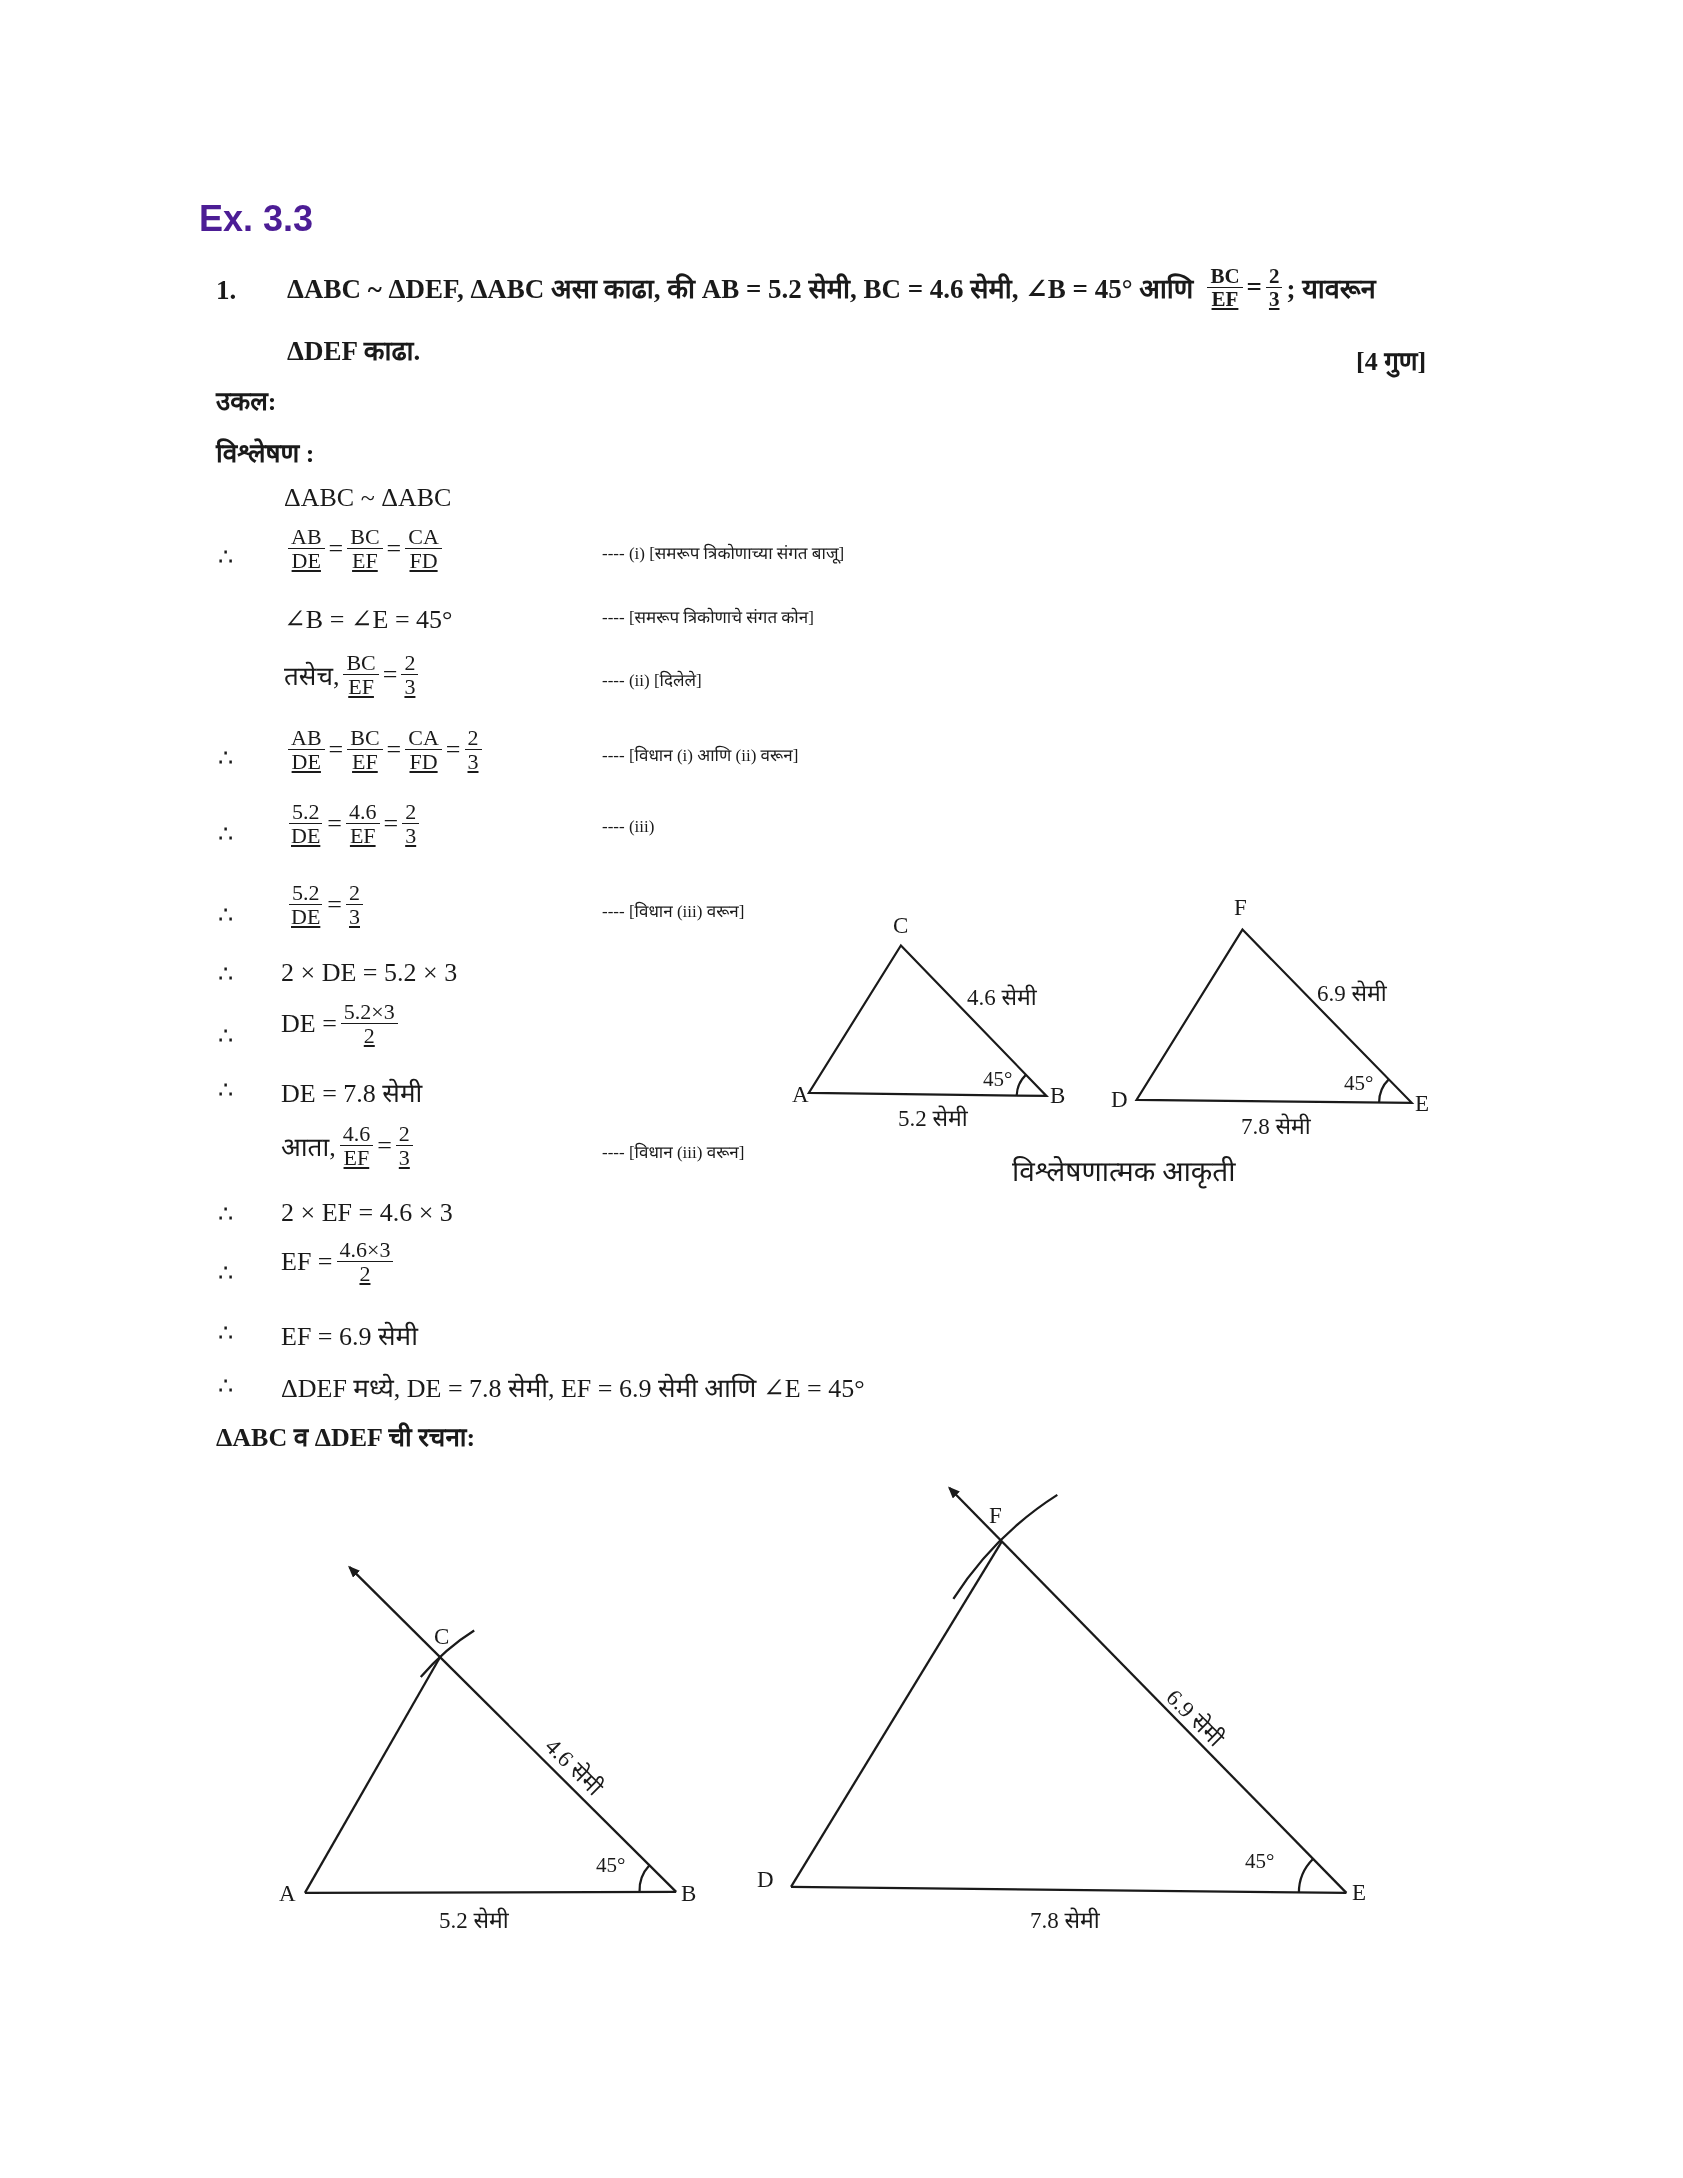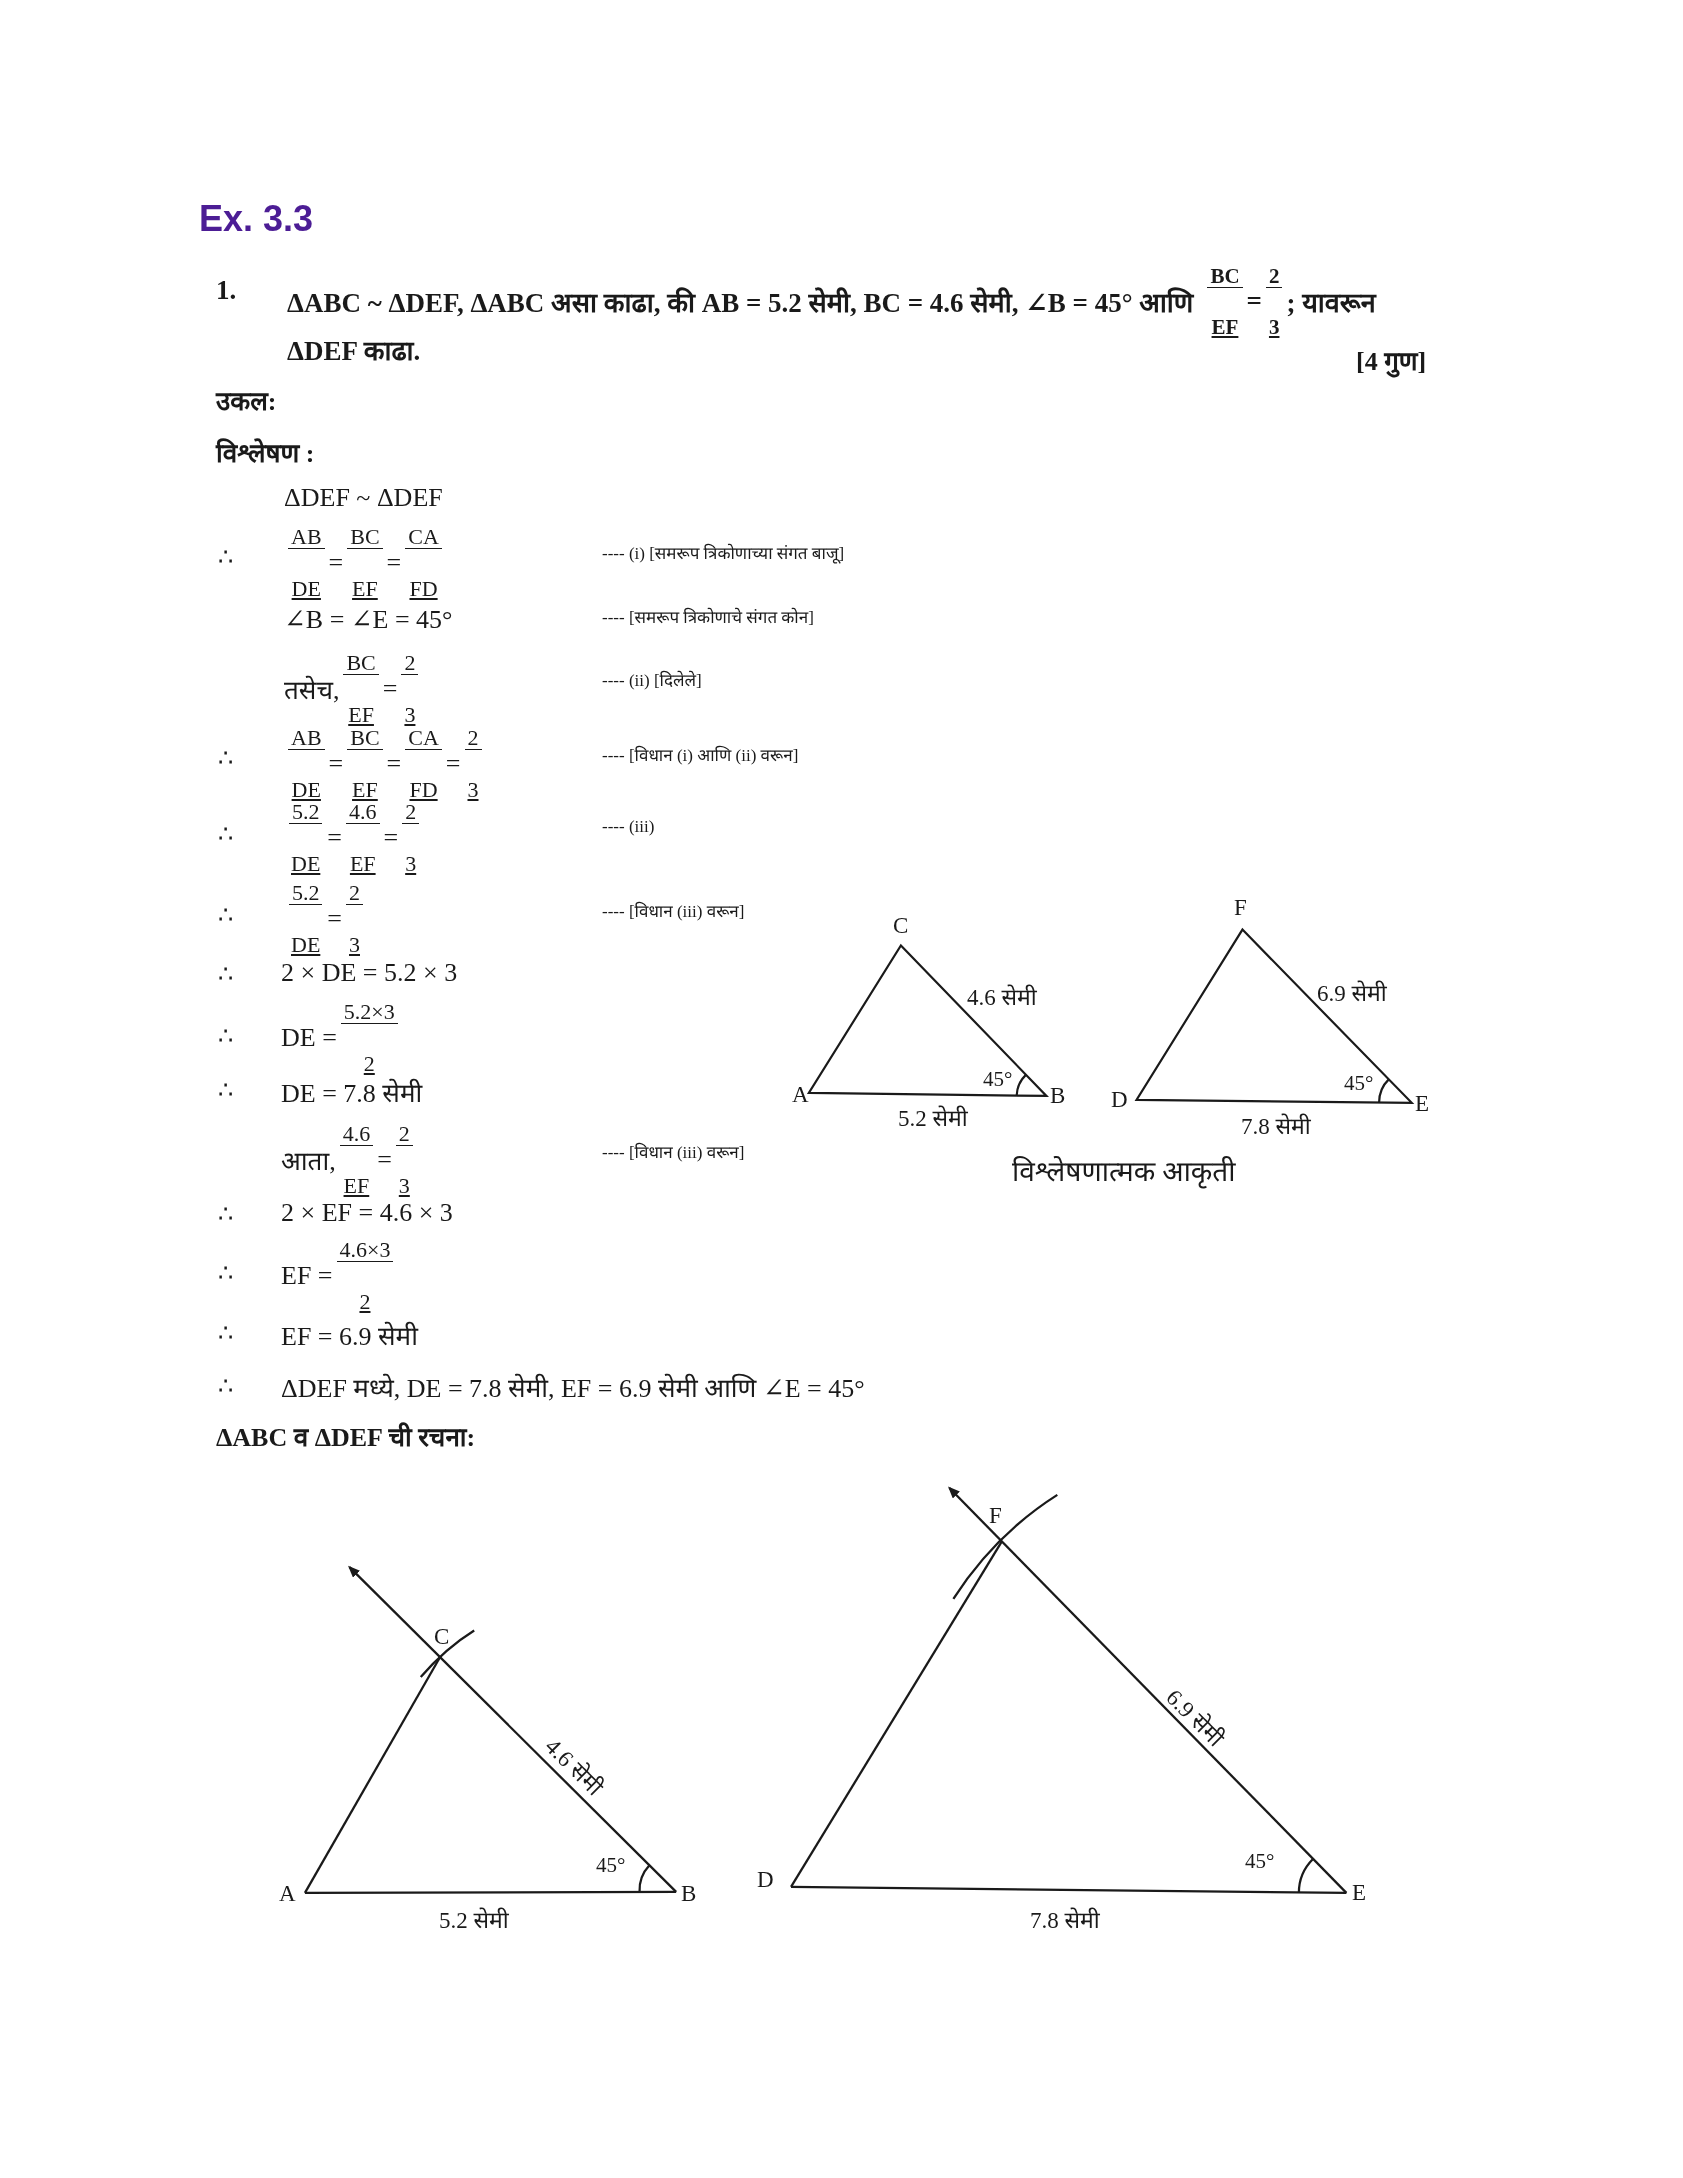--- a/index.html
+++ b/index.html
@@ -9,21 +9,21 @@
   .title { font-family: "Liberation Sans", "DejaVu Sans", sans-serif; font-weight: bold;
            font-size: 36px; color: #4c1d95; left: 199px; top: 198px; }
   .qnum { font-weight: bold; font-size: 27px; }
   .qtext { font-weight: bold; font-size: 27px; }
   .marks { font-weight: bold; font-size: 26px; }
   .head { font-weight: bold; font-size: 26px; }
   .line { font-size: 26px; }
   .therefore { font-size: 24px; }
   .reason { font-size: 17px; }
   .frac { display: inline-flex; flex-direction: column; align-items: center; vertical-align: middle;
-          line-height: 1.05; margin: 0 4px; gap: 28px; }
+          line-height: 1.05; margin: 0 4px; }
   .frac .num { border-bottom: 1.6px solid #1a1a1a; padding: 0 3px; font-size: 22px; }
   .frac .den { padding: 0 3px; font-size: 22px; text-decoration: underline; }
   .qtext .frac .num, .qtext .frac .den { font-size: 21px; }
   .row { display: flex; align-items: center; }
   svg.diagrams { position: absolute; left: 0; top: 0; }
 </style>
 </head>
 <body>
 
 <div class="abs title">Ex. 3.3</div>
@@ -41,21 +41,21 @@
     <span class="den">3</span>
   </span>
   <span>; यावरून</span>
 </div>
 <div class="abs qtext" style="left:287px; top:331px;">ΔDEF काढा.</div>
 <div class="abs marks" style="left:1356px; top:342px;">[4 गुण]</div>
 
 <div class="abs head" style="left:216px; top:382px;">उकल:</div>
 <div class="abs head" style="left:216px; top:434px;">विश्लेषण :</div>
 
-<div class="abs line" style="left:284px; top:483px;">ΔDEF ~ ΔDEF</div>
+<div class="abs line" style="left:284px; top:483px;">ΔABC ~ ΔABC</div>
 
 <div class="abs therefore" style="left:218px; top:543px;">∴</div>
 <div class="abs line row" style="left:284px; top:525px;">
   <span class="frac">
       <span class="num">AB</span>
       <span class="den">DE</span>
     </span>
   <span>=</span>
   <span class="frac">
       <span class="num">BC</span>

